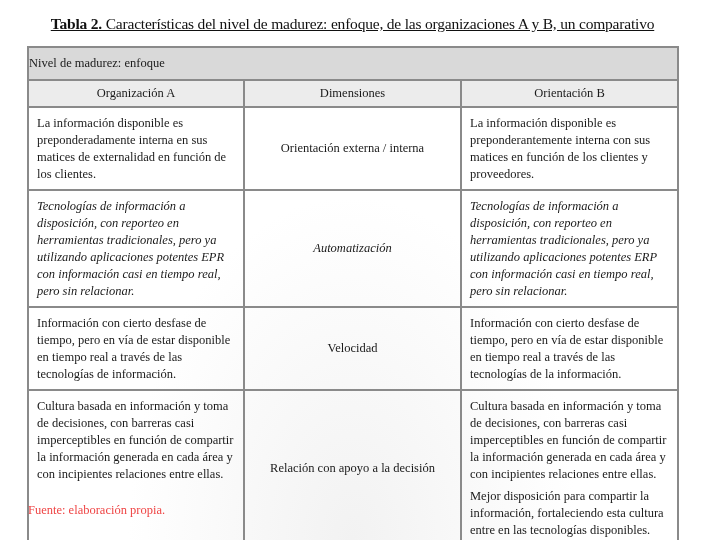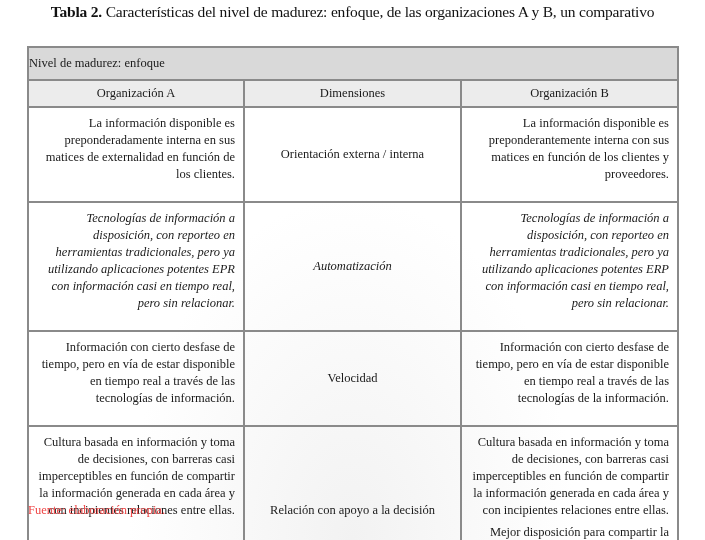--- a/index.html
+++ b/index.html
@@ -10,25 +10,26 @@
     }
     body {
       position: relative;
       font-family: "Liberation Serif", "DejaVu Serif", serif;
       color: #1a1a1a;
       background: radial-gradient(ellipse at 50% 100%, #f2f2f2 0%, #ffffff 45%);
     }
     .caption {
       position: absolute;
       left: 0; right: 0;
-      top: 3px;
+      top: 15px;
       text-align: center;
       font-size: 15.5px;
       letter-spacing: -0.2px;
       color: #111;
+      text-decoration: underline;
     }
     .caption .label { font-weight: bold; }
     table.maturity {
       position: absolute;
       left: 27px;
       top: 46px;
       width: 650px;
       border-collapse: collapse;
       table-layout: fixed;
       font-size: 12.5px;
@@ -45,23 +46,23 @@
       vertical-align: middle;
       font-size: 12.5px;
     }
     th.col {
       background: #ececec;
       height: 27px;
       text-align: center;
       vertical-align: middle;
     }
     td.desc {
-      padding: 7px 8px 18px 8px;
+      padding: 7px 8px 6px 8px;
       vertical-align: top;
-      text-align: right;
+      text-align: left;
       margin-left: 12px;
     }
     td.dim {
       text-align: center;
       vertical-align: middle;
       padding: 4px 10px;
     }
     td.desc p + p { margin-top: 5px; }
     tr.r1 td { height: 64px; }
     tr.r2 td { height: 100px; font-style: italic; }
@@ -88,21 +89,21 @@
     <col style="width:217px">
     <col style="width:217px">
   </colgroup>
   <thead>
     <tr>
       <th class="super" colspan="3">Nivel de madurez: enfoque</th>
     </tr>
     <tr>
       <th class="col">Organización A</th>
       <th class="col">Dimensiones</th>
-      <th class="col">Organización B</th>
+      <th class="col">Orientación B</th>
     </tr>
   </thead>
   <tbody>
     <tr class="r1">
       <td class="desc">
         <p>La información disponible es preponderadamente interna en sus matices de externalidad en función de los clientes.</p>
       </td>
       <td class="dim">Orientación externa / interna</td>
       <td class="desc">
         <p>La información disponible es preponderantemente interna con sus matices en función de los clientes y proveedores.</p>

